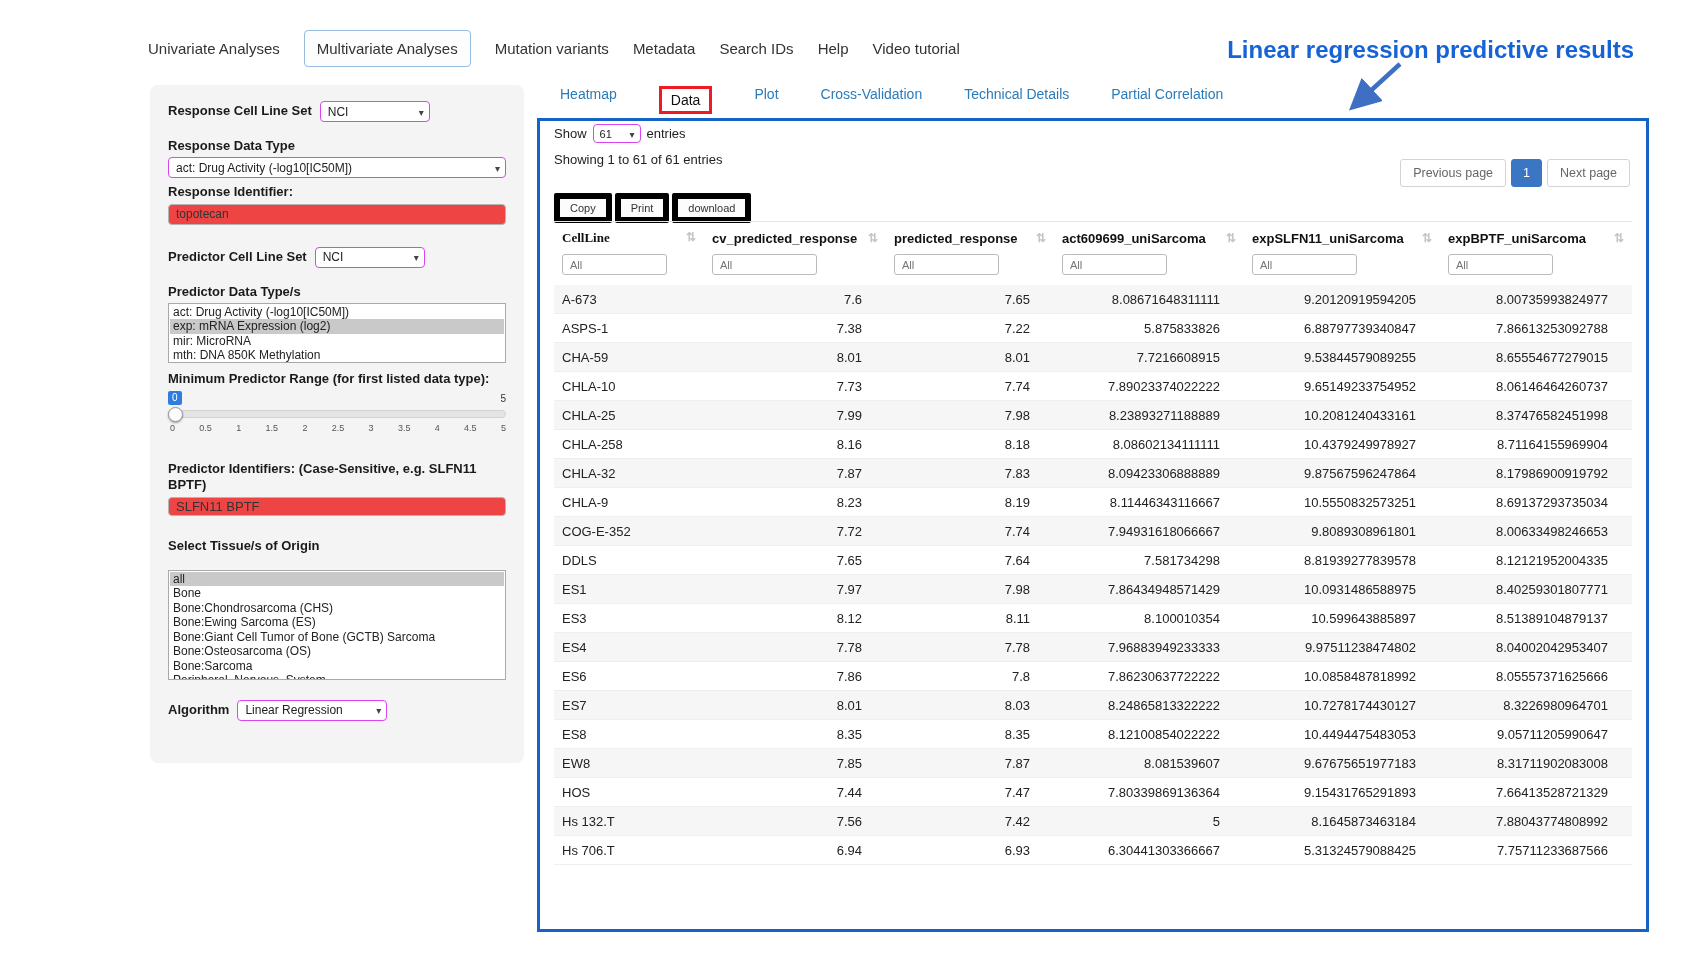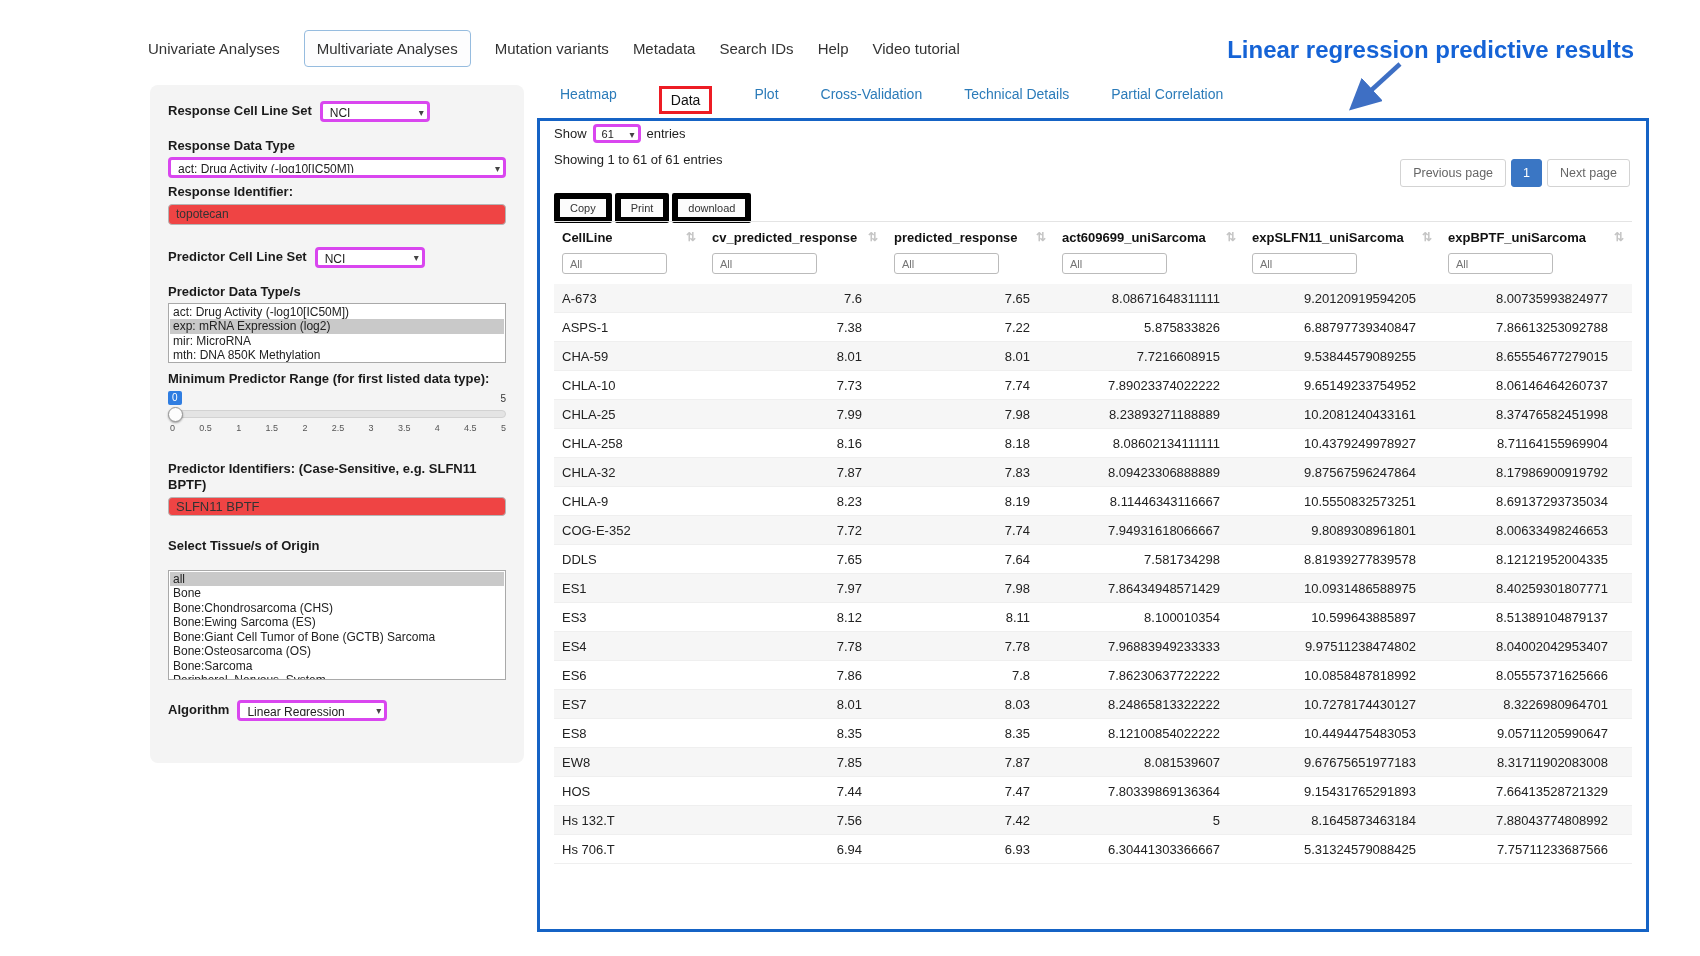--- a/index.html
+++ b/index.html
@@ -41,21 +41,21 @@
   }
   .sb-label { font-weight: bold; font-size: 13px; line-height: 1.25; color: #1a1a1a; }
   .inline-row { display: flex; align-items: center; gap: 8px; }
   .sel-wrap { position: relative; display: inline-block; }
   .sel-wrap::after {
     content: "▾"; position: absolute; right: 6px; top: 50%;
     transform: translateY(-50%); font-size: 10px; color: #444; pointer-events: none;
   }
   select {
     appearance: none; -webkit-appearance: none;
-    border: 3px solid #d946ef; border-radius: 4px; background: #fff;
+    border: 1px solid #d946ef; border-radius: 4px; background: #fff;
     font-family: "Liberation Sans", sans-serif; font-size: 12px; color: #222;
     padding: 2px 20px 2px 7px; height: 21px;
   }
   .sel-narrow select { width: 110px; }
   .sel-full { display: block; width: 100%; }
   .sel-full select { width: 100%; }
   .sel-algo select { width: 150px; }
   .txt {
     width: 100%; height: 21px;
     border: 1px solid #b5b5b5; border-radius: 4px; background: #ef4444;
@@ -134,21 +134,21 @@
     padding: 3px 10px; border-radius: 2px; cursor: pointer;
   }
 
   
   .data-table {
     position: absolute; top: 100px; left: 14px;
     width: calc(100% - 28px);
     border-collapse: collapse; font-size: 13px; table-layout: fixed;
     border-top: 1px solid #e4e4e4;
   }
-  .data-table th:nth-child(1) { width: 150px; }
+  .data-table th:nth-child(1) { width: 150px; font-family: Liberation Serif, serif; }
   .data-table th:nth-child(2) { width: 182px; }
   .data-table th:nth-child(3) { width: 168px; }
   .data-table th:nth-child(4) { width: 190px; }
   .data-table th:nth-child(5) { width: 196px; }
   .data-table th:nth-child(6) { width: 192px; }
   .data-table th {
     text-align: left; font-weight: bold; color: #111;
     padding: 8px 8px 6px 8px; white-space: nowrap; cursor: pointer;
   }
   .sort-icon { float: right; color: #c5c5c5; font-size: 12px; margin-left: 6px; }

